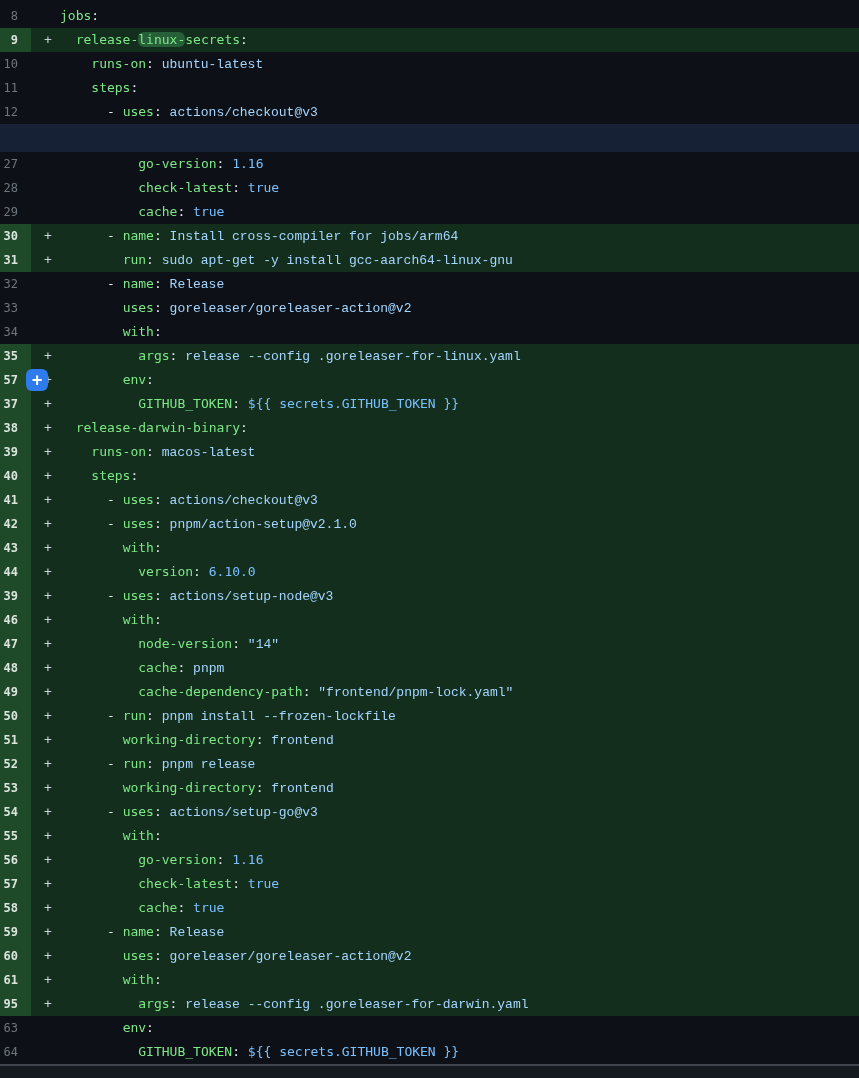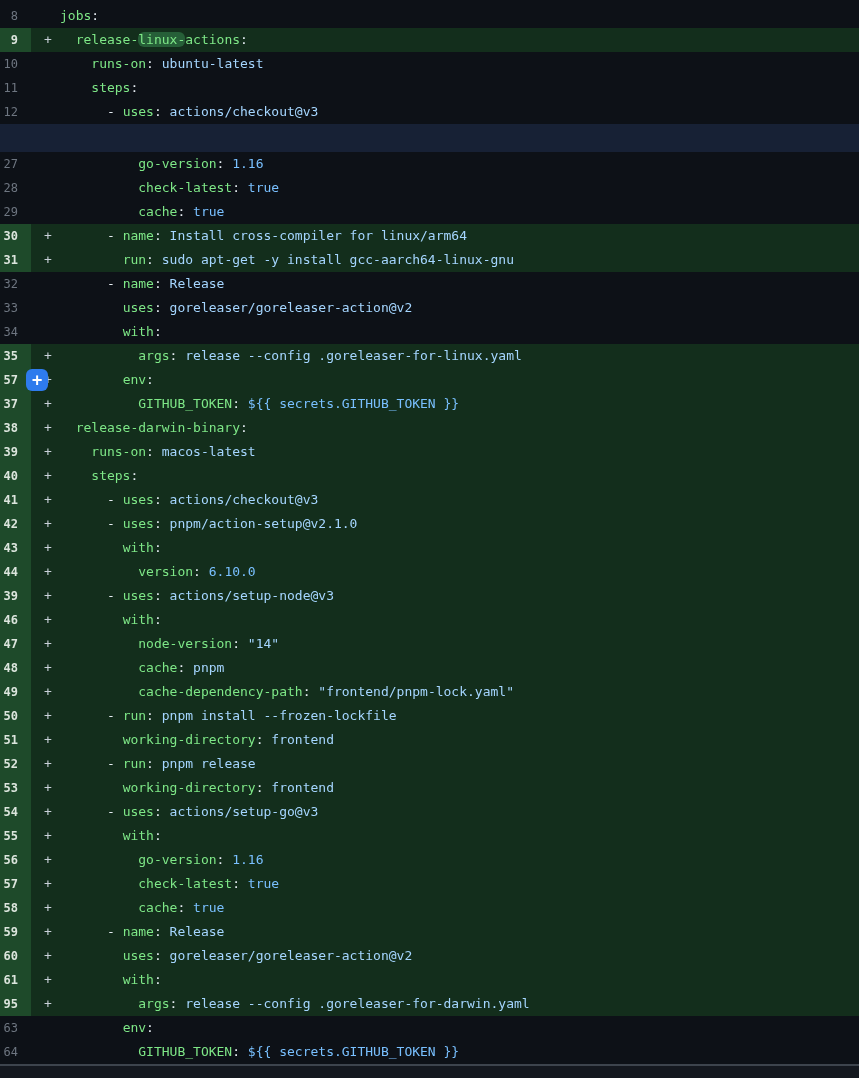--- a/index.html
+++ b/index.html
@@ -16,21 +16,21 @@
     font-size:12px;color:var(--num_context,#6e7681);cursor:pointer;
   }
   .row.added .num{
     background:var(--added_gutter_bg,#1e4a2a);
     color:var(--num_added,#dce5dd);font-weight:600;
   }
   .marker{flex:0 0 29px;box-sizing:border-box;padding-left:13px;color:var(--marker,#c9d1d9);}
   .code{flex:1;white-space:pre;}
   .tok-k{color:var(--key,#7ee787);}
   .tok-p{color:var(--plain,#e6edf3);}
-  .tok-s{color:var(--string,#a5d6ff);}
+  .tok-s{color:var(--string,#a5d6ff);font-family:Liberation Mono, monospace;}
   .tok-c{color:var(--const,#79c0ff);}
   .hl{background:var(--word_hl,#265f38);border-radius:6px;}
   .expander{height:28px;background:var(--expander_bg,#172135);cursor:pointer;}
   .comment-btn{
     position:absolute;left:26px;top:1px;width:22px;height:22px;z-index:2;
     background:var(--comment_btn,#2e7bed);border:none;border-radius:6px;
     color:#ffffff;font-size:17px;font-weight:bold;line-height:20px;text-align:center;
     padding:0;cursor:pointer;font-family:"DejaVu Sans Mono","Liberation Mono",monospace;
   }
   .bottom-border{height:2px;background:var(--bottom_border,#3d444d);}
@@ -41,21 +41,21 @@
 
 <div class="diff-table">
     <div class="row">
       <div class="num">8</div>
       <div class="marker"></div>
       <div class="code"><span class="tok-k">jobs</span><span class="tok-p">:</span></div>
     </div>
     <div class="row added">
       <div class="num">9</div>
       <div class="marker">+</div>
-      <div class="code"><span class="tok-p">  </span><span class="tok-k">release-</span><span class="tok-k hl">linux-</span><span class="tok-k">actions</span><span class="tok-p">:</span></div>
+      <div class="code"><span class="tok-p">  </span><span class="tok-k">release-</span><span class="tok-k hl">linux-</span><span class="tok-k">secrets</span><span class="tok-p">:</span></div>
     </div>
     <div class="row">
       <div class="num">10</div>
       <div class="marker"></div>
       <div class="code"><span class="tok-p">    </span><span class="tok-k">runs-on</span><span class="tok-p">: </span><span class="tok-s">ubuntu-latest</span></div>
     </div>
     <div class="row">
       <div class="num">11</div>
       <div class="marker"></div>
       <div class="code"><span class="tok-p">    </span><span class="tok-k">steps</span><span class="tok-p">:</span></div>
@@ -77,21 +77,21 @@
       <div class="code"><span class="tok-p">          </span><span class="tok-k">check-latest</span><span class="tok-p">: </span><span class="tok-c">true</span></div>
     </div>
     <div class="row">
       <div class="num">29</div>
       <div class="marker"></div>
       <div class="code"><span class="tok-p">          </span><span class="tok-k">cache</span><span class="tok-p">: </span><span class="tok-c">true</span></div>
     </div>
     <div class="row added">
       <div class="num">30</div>
       <div class="marker">+</div>
-      <div class="code"><span class="tok-p">      - </span><span class="tok-k">name</span><span class="tok-p">: </span><span class="tok-s">Install cross-compiler for linux/arm64</span></div>
+      <div class="code"><span class="tok-p">      - </span><span class="tok-k">name</span><span class="tok-p">: </span><span class="tok-s">Install cross-compiler for jobs/arm64</span></div>
     </div>
     <div class="row added">
       <div class="num">31</div>
       <div class="marker">+</div>
       <div class="code"><span class="tok-p">        </span><span class="tok-k">run</span><span class="tok-p">: </span><span class="tok-s">sudo apt-get -y install gcc-aarch64-linux-gnu</span></div>
     </div>
     <div class="row">
       <div class="num">32</div>
       <div class="marker"></div>
       <div class="code"><span class="tok-p">      - </span><span class="tok-k">name</span><span class="tok-p">: </span><span class="tok-s">Release</span></div>

